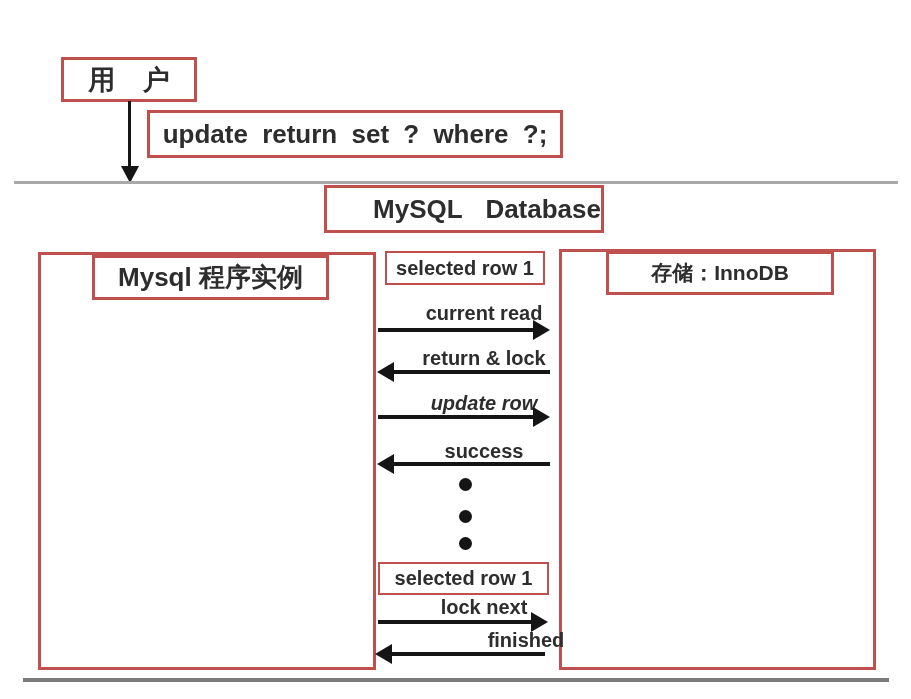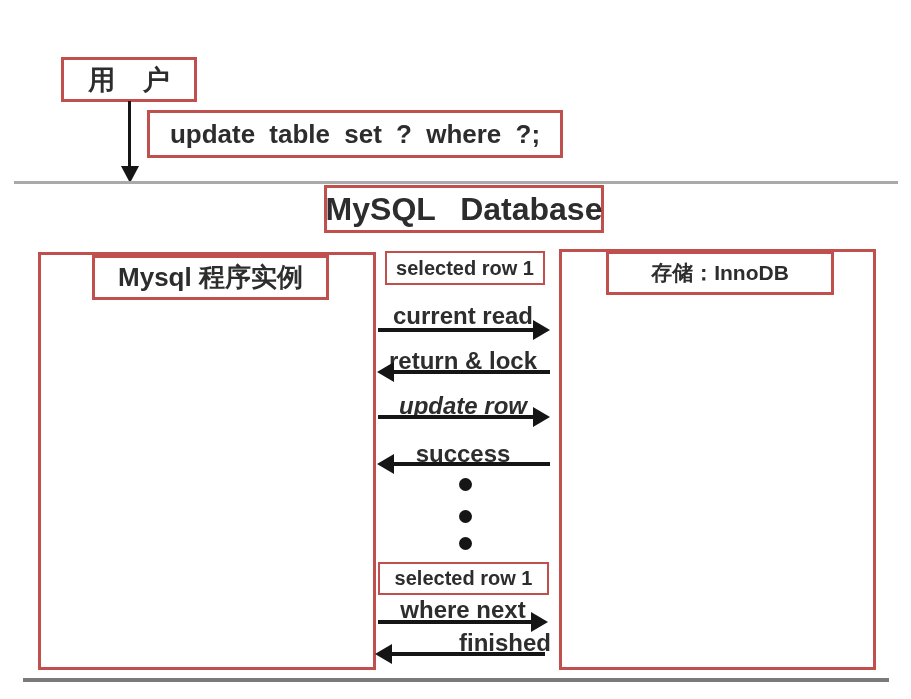--- a/index.html
+++ b/index.html
@@ -33,24 +33,24 @@
     justify-content:center;
     background:transparent;
     color:var(--text-dark);
     font-weight:600;
     white-space:nowrap;
   }
   .container-box{ border-width:3px; }
   .hline{ position:absolute; }
   .mlabel{
     position:absolute;
-    left:377px;
+    left:398px;
     width:172px;
     text-align:center;
-    font-size:24px;
+    font-size:20px;
     font-weight:600;
     color:var(--text-dark);
     white-space:nowrap;
   }
   .arrow{
     position:absolute;
     height:4px;
     background:var(--arrow-black);
   }
   .arrow.right::after{
@@ -88,21 +88,21 @@
   .dot{
     position:absolute;
     width:13px;height:13px;
     border-radius:50%;
     background:var(--arrow-black);
     left:459px;
   }
   
   #user-box{ left:61px; top:57px; width:136px; height:45px; font-size:27px; letter-spacing:10px; padding-left:10px; }
   #query-box{ left:147px; top:110px; width:416px; height:48px; font-size:26px; word-spacing:7px; }
-  #db-box{ left:324px; top:185px; width:280px; height:48px; font-size:32px; word-spacing:16px; }
+  #db-box{ left:324px; top:185px; width:280px; height:48px; font-size:26px; word-spacing:16px;justify-content:flex-end; }
   #client-box{ left:38px; top:252px; width:338px; height:418px; }
   #client-label{ left:92px; top:255px; width:237px; height:45px; font-size:26px; }
   #storage-box{ left:559px; top:249px; width:317px; height:421px; }
   #storage-label{ left:606px; top:251px; width:228px; height:44px; font-size:21px; }
   #selrow-top{ left:385px; top:251px; width:160px; height:34px; font-size:20px; border-width:2px; font-weight:600; }
   #selrow-bottom{ left:378px; top:562px; width:171px; height:33px; font-size:20px; border-width:2px; font-weight:600; }
   #topline{ left:14px; top:181px; width:884px; height:3px; background:var(--top-line-gray); }
   #bottomline{ left:23px; top:678px; width:866px; height:4px; background:var(--bottom-line-gray); }
   #user-arrow-line{ left:128px; top:101px; height:68px; }
   #user-arrow-head{ left:121px; top:166px; }
@@ -124,21 +124,21 @@
 
 <div class="stage">
 
   <div class="rbox" id="user-box">
     <span>用 户</span>
   </div>
   <div class="vline" id="user-arrow-line"></div>
   <div class="vhead" id="user-arrow-head"></div>
 
   <div class="rbox" id="query-box">
-    <span>update table set ? where ?;</span>
+    <span>update return set ? where ?;</span>
   </div>
 
   <div class="hline" id="topline"></div>
   <div class="rbox" id="db-box">
     <span>MySQL Database</span>
   </div>
 
   <div class="rbox container-box" id="client-box"></div>
   <div class="rbox" id="client-label">
     <span>Mysql 程序实例</span>
@@ -168,21 +168,21 @@
   <div id="dots-holder">
       <div class="dot" style="top: 478px;"></div>
       <div class="dot" style="top: 510px;"></div>
       <div class="dot" style="top: 537px;"></div>
     </div>
 
   <div class="rbox" id="selrow-bottom">
     <span>selected row 1</span>
   </div>
 
-  <div class="mlabel" id="lbl-b0">where next</div>
+  <div class="mlabel" id="lbl-b0">lock next</div>
   <div class="arrow right" id="arr-b0"></div>
 
   <div class="mlabel" id="lbl-b1">finished</div>
   <div class="arrow left" id="arr-b1"></div>
 
   <div class="hline" id="bottomline"></div>
 
 </div>
 
 </body></html>

